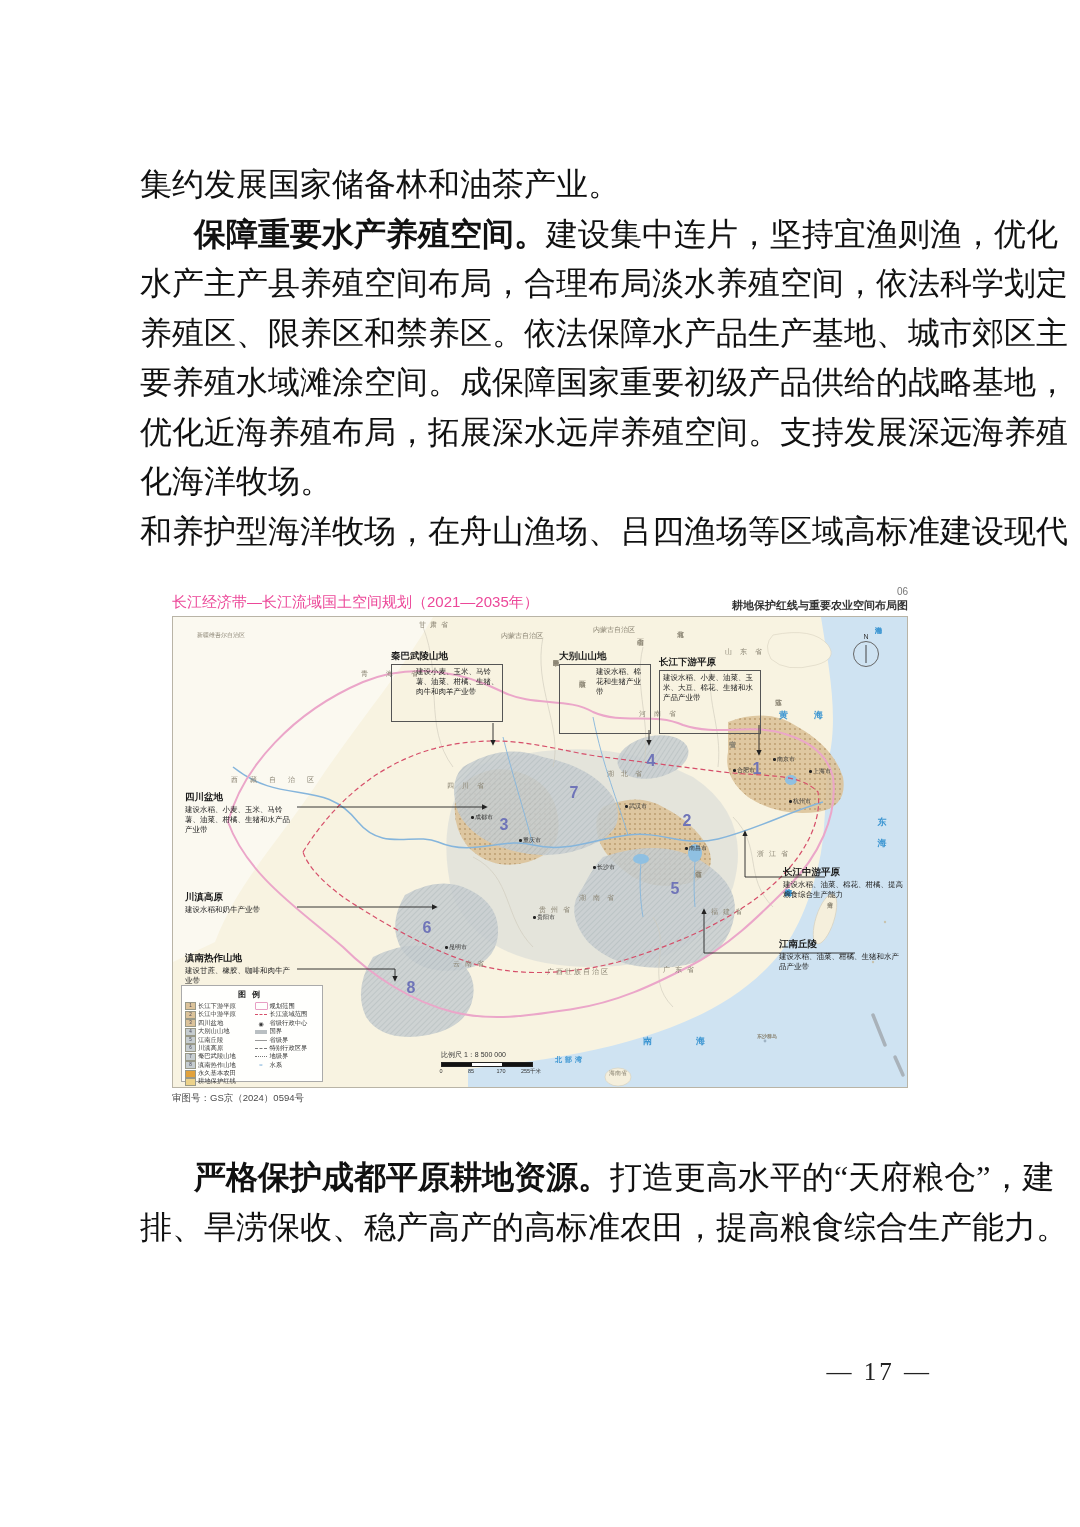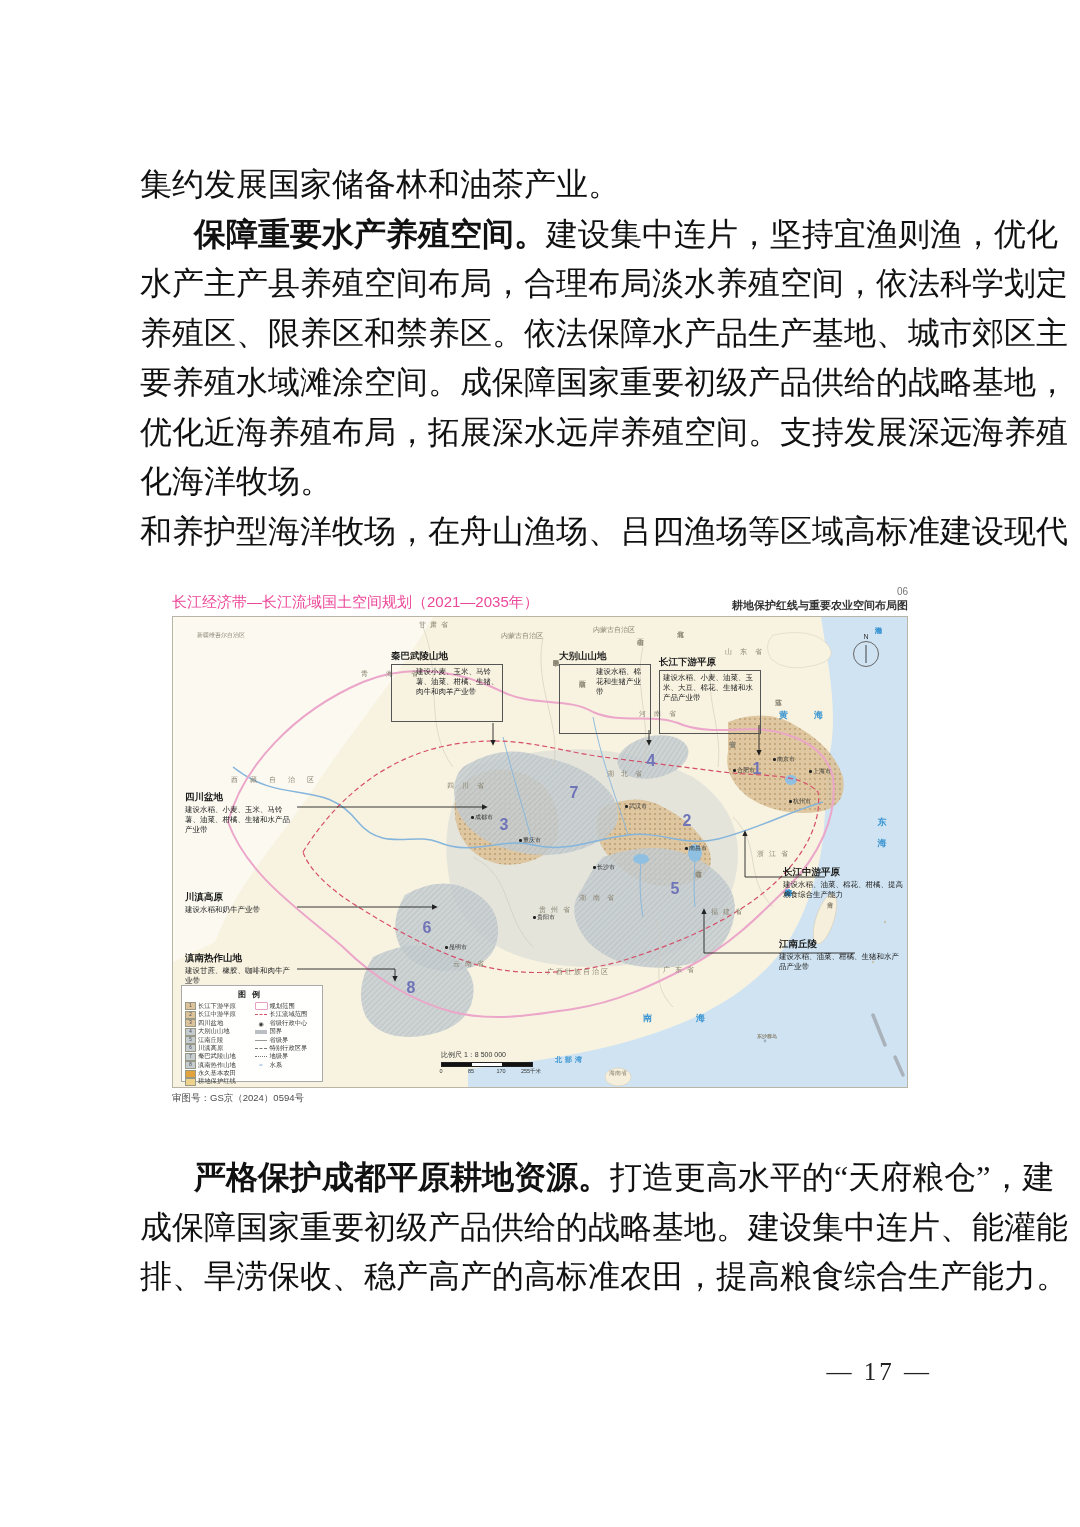--- a/index.html
+++ b/index.html
@@ -329,21 +329,21 @@
         <div class="city" style="left: 560px; top: 149px;"><i></i>合肥市</div>
         <div class="city" style="left: 600px; top: 138px;"><i></i>南京市</div>
         <div class="city" style="left: 636px; top: 150px;"><i></i>上海市</div>
         <div class="city" style="left: 616px; top: 180px;"><i></i>杭州市</div>
         <div class="city" style="left: 360px; top: 296px;"><i></i>贵阳市</div>
         <div class="city" style="left: 272px; top: 326px;"><i></i>昆明市</div>
         <div class="sea vert" style="left: 700px; top: 4px; font-size: 7px;">渤海</div>
         <div class="sea" style="left: 606px; top: 92px; letter-spacing: 26px;">黄海</div>
         <div class="sea vert" style="left: 702px; top: 192px; letter-spacing: 22px;">东海</div>
         <div class="sea vert" style="left: 610px; top: 266px; font-size: 7px;">台湾海峡</div>
-        <div class="sea" style="left: 470px; top: 395px; letter-spacing: 44px;">南海</div>
+        <div class="sea" style="left: 470px; top: 418px; letter-spacing: 44px;">南海</div>
         <div class="sea" style="left: 382px; top: 438px; letter-spacing: 3px; font-size: 7px;">北部湾</div>
         <div class="sea" style="left: 584px; top: 416px; font-size: 5px; color: rgb(139, 133, 116);">东沙群岛</div>
         <div class="callout" style="left: 218px; top: 33px; width: 112px;">
           <div class="ct">秦巴武陵山地</div>
           <div class="cd cbox" style="height: 52px; padding-left: 24px;">建设小麦、玉米、马铃薯、油菜、柑橘、生猪、肉牛和肉羊产业带</div>
         </div>
         <div class="callout" style="left: 386px; top: 33px; width: 92px;">
           <div class="ct">大别山山地</div>
           <div class="cd cbox" style="height: 64px; padding-left: 36px;">建设水稻、棉花和生猪产业带</div>
         </div>
@@ -373,18 +373,17 @@
         </div>
       </div>
 
     <div class="fig-approval">审图号：GS京（2024）0594号</div>
   </div>
 
   <div class="tblock" style="top:1153px;">
     <div class="line jl ind">
       <span class="lead">严格保护成都平原耕地资源。</span><span>打造更高水平的“天府粮仓”，建</span>
     </div>
-    <div class="line jl">成保障国家重要初级产品供给的战略基地。建设集中连片、能灌能</div>
     <div class="line jl">排、旱涝保收、稳产高产的高标准农田，提高粮食综合生产能力。</div>
   </div>
 
   <div class="pagenum">— 17 —</div>
 </div>
 
 </body></html>

